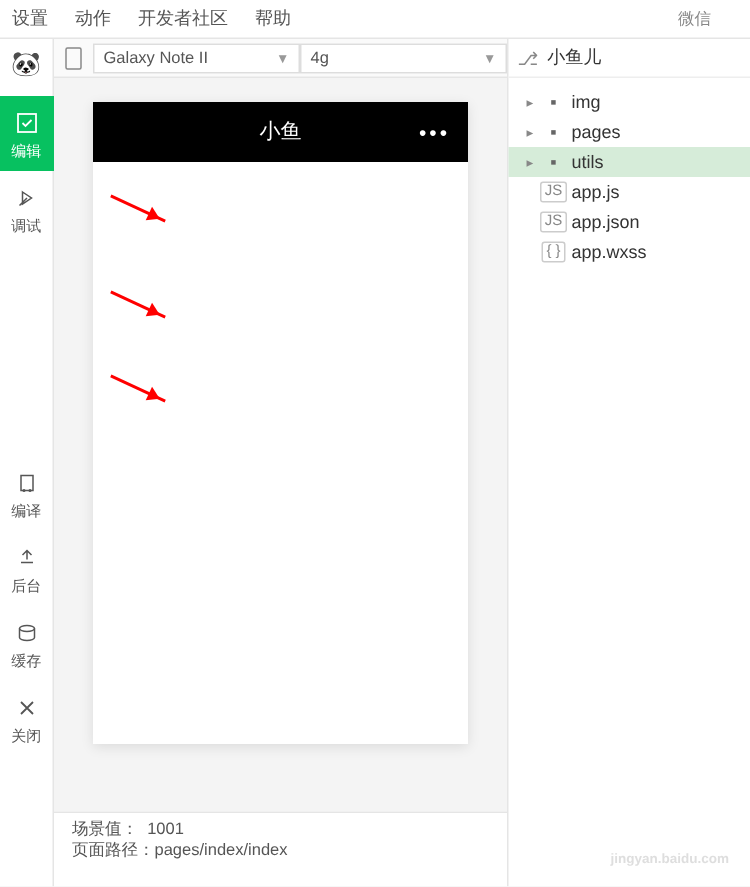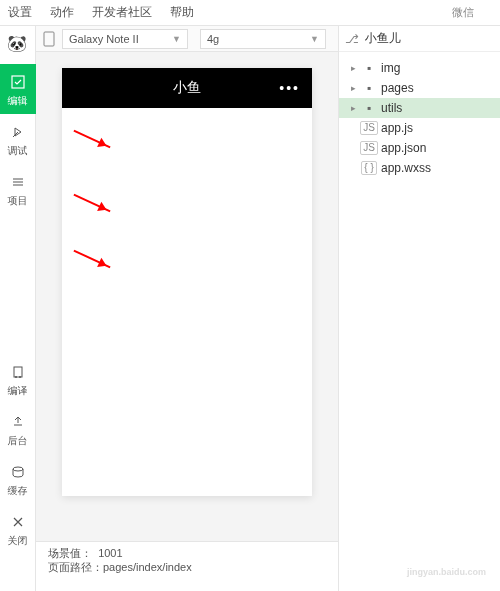--- a/index.html
+++ b/index.html
@@ -15,21 +15,21 @@
 .sidebar .logo { width: 22px; height: 22px; margin-bottom: 10px; display:flex; align-items:center; justify-content:center; font-size:16px; }
 .sb-item { width: 36px; display: flex; flex-direction: column; align-items: center; padding: 10px 0 6px; font-size: 10px; color: #555; cursor: pointer; }
 .sb-item.active { background: #07c160; color: #fff; }
 .sb-item .ic { width: 16px; height: 16px; display: flex; align-items: center; justify-content: center; margin-bottom: 4px; }
 .sb-sep { flex: 0 0 140px; }
 .sb-item .lbl { font-size: 10px; }
 
 .center { width: 302px; background: #f4f4f4; display: flex; flex-direction: column; position: relative; }
 .toolbar { height: 26px; display: flex; align-items: center; border-bottom: 1px solid #e5e5e5; background: #fafafa; }
 .toolbar .dev-ic { width: 26px; display:flex; justify-content:center; color:#888; }
-.toolbar .sel { flex: 1; height: 20px; background: #fff; border: 1px solid #ddd; font-size: 11px; color: #555; padding: 0 6px; display: flex; align-items: center; justify-content: space-between; margin-right: 12px; cursor: pointer; }
+.toolbar .sel { flex: 1; height: 20px; background: #fff; border: 1px solid #ddd; font-size: 11px; color: #555; padding: 0 6px; display: flex; align-items: center; justify-content: space-between; margin-right: 0; cursor: pointer; }
 .toolbar .sel .arr { color: #999; font-size: 9px; }
 
 .simwrap { flex: 1; display: flex; justify-content: center; padding-top: 16px; }
 .sim { width: 250px; height: 428px; background: #fff; box-shadow: 0 2px 8px rgba(0,0,0,0.1); }
 .sim-nav { height: 40px; background: #000; display: flex; align-items: center; position: relative; }
 .sim-title { flex: 1; text-align: center; color: #fff; font-size: 14px; font-weight: 500; }
 .sim-dots { position: absolute; right: 12px; color: #fff; letter-spacing: 2px; font-size: 14px; }
 
 .statusbar { height: 50px; border-top: 1px solid #e5e5e5; background: #fff; font-size: 11px; color: #555; padding: 4px 12px; line-height: 14px; }
 
@@ -77,28 +77,20 @@
       <span class="lbl">编辑</span>
     </div>
     <div class="sb-item">
       <span class="ic">
           <svg width="14" height="14" viewBox="0 0 14 14">
             <path d="M4 3 L10 7 L4 11 Z M2 12 L7 7" fill="none" stroke="#555" stroke-width="1"></path>
           </svg>
         </span>
       <span class="lbl">调试</span>
     </div>
-    <div class="sb-item">
-      <span class="ic">
-          <svg width="14" height="14" viewBox="0 0 14 14">
-            <path d="M2 4 H12 M2 7 H12 M2 10 H12" stroke="#555" stroke-width="1.2"></path>
-          </svg>
-        </span>
-      <span class="lbl">项目</span>
-    </div>
     <div class="sb-sep"></div>
     <div class="sb-item">
       <span class="ic">
           <svg width="14" height="14" viewBox="0 0 14 14">
             <rect x="3" y="2" width="8" height="10" fill="none" stroke="#555"></rect>
             <circle cx="5" cy="12" r="1" fill="#555"></circle>
             <circle cx="9" cy="12" r="1" fill="#555"></circle>
           </svg>
         </span>
       <span class="lbl">编译</span>

